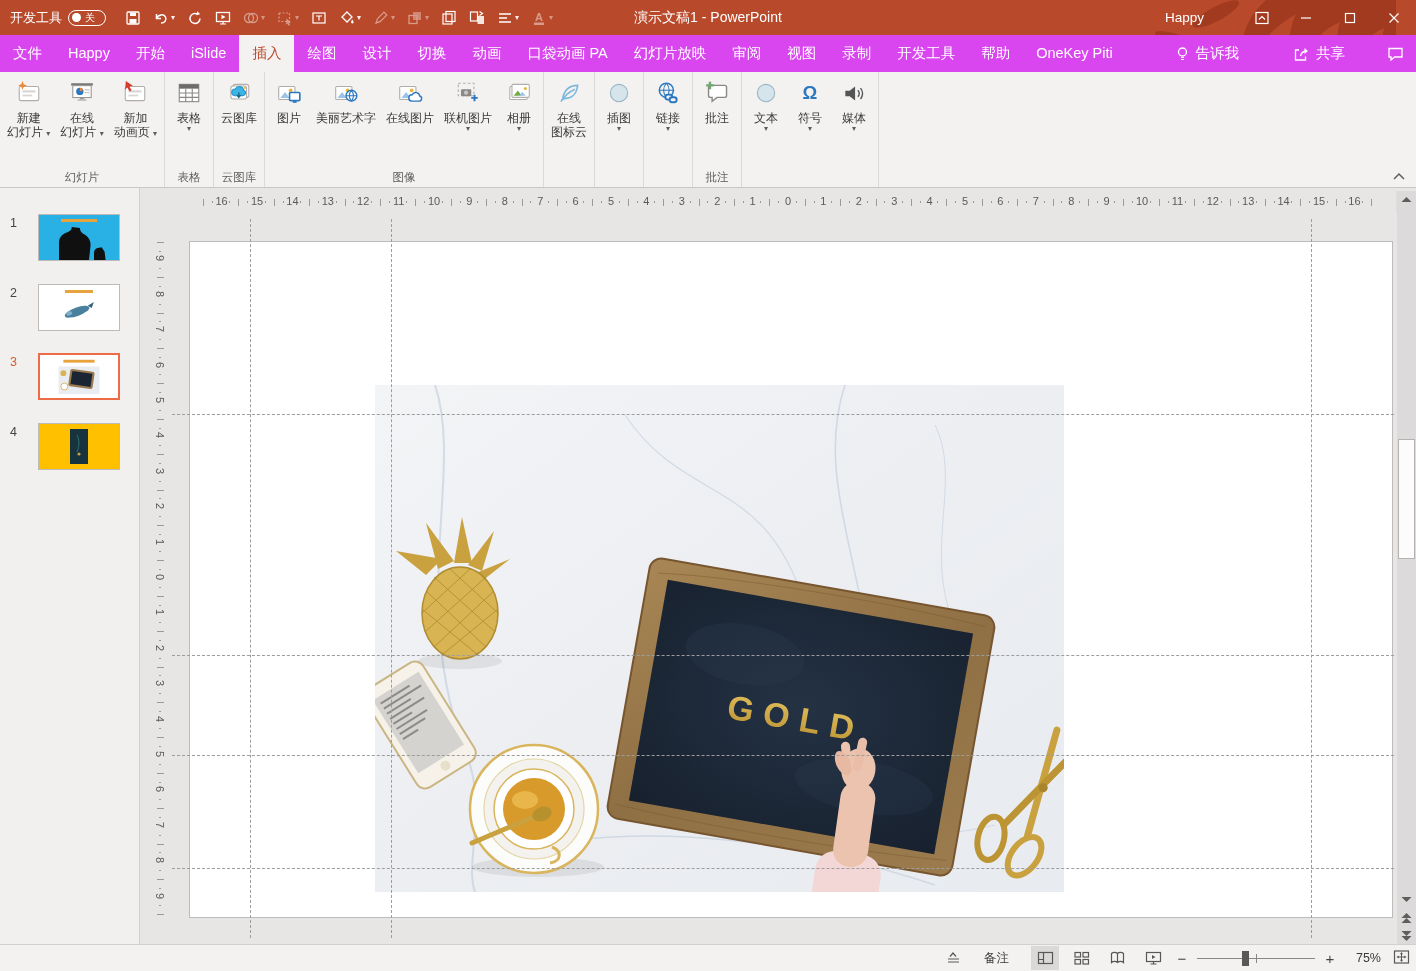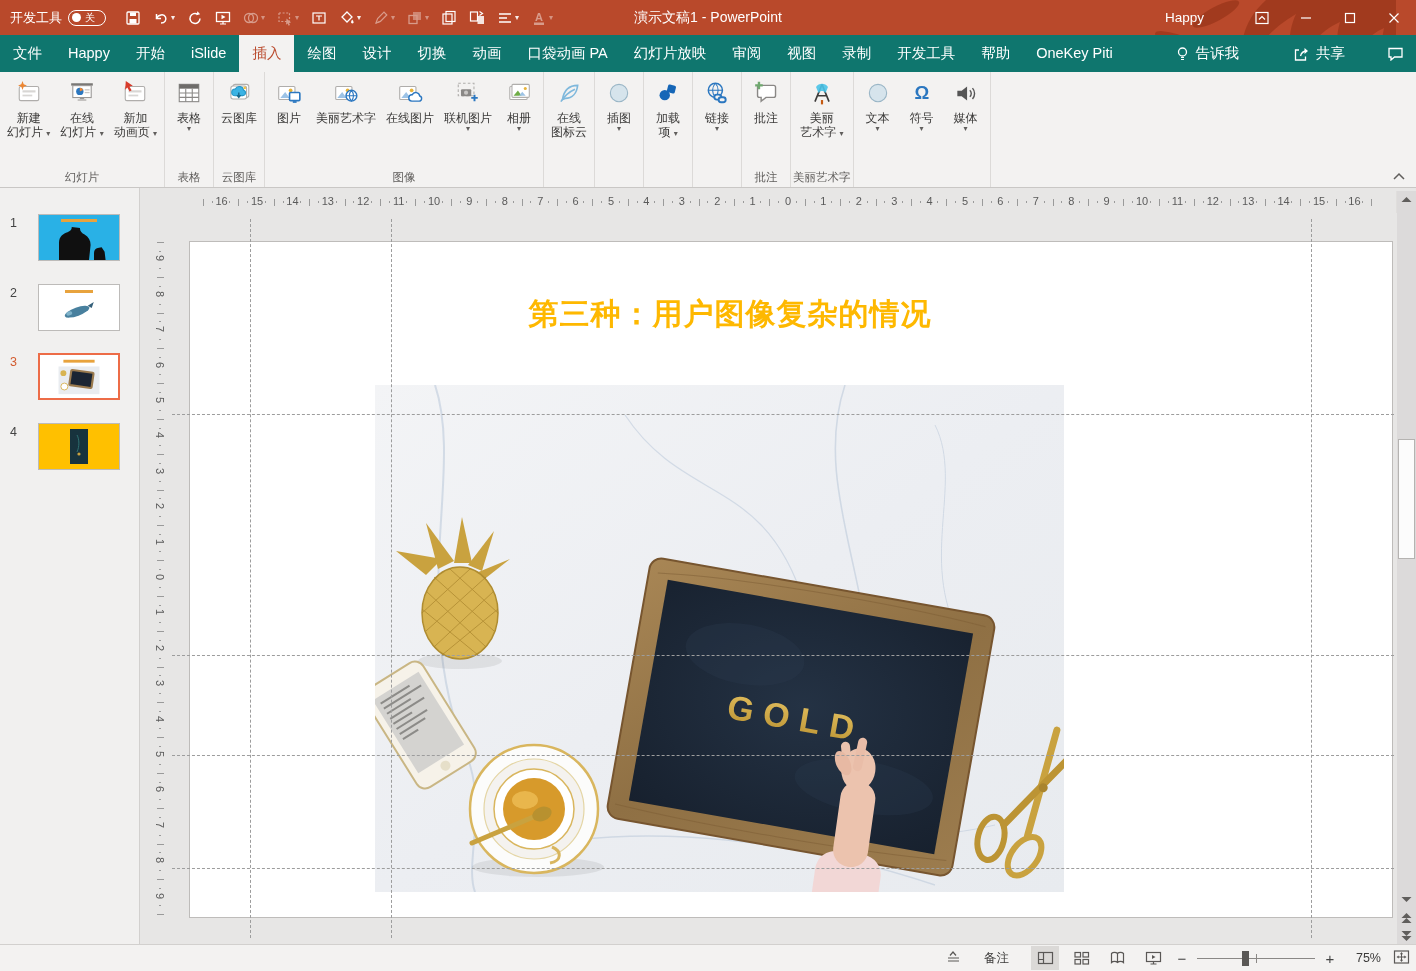--- a/index.html
+++ b/index.html
@@ -19,21 +19,21 @@
   .qbtn.dim{opacity:.45;}
   .qbtn svg{display:block;}
   .qcaret{font-size:8px;margin-left:2px;opacity:.9;}
   #doc-title{position:absolute;left:0;right:0;top:0;height:35px;line-height:35px;text-align:center;font-size:14px;pointer-events:none;}
   #tb-right{position:absolute;right:0;top:0;height:35px;display:flex;align-items:center;}
   #user-name{font-size:13.5px;margin-right:36px;}
   .winbtn{width:44px;height:35px;display:flex;align-items:center;justify-content:center;}
   .winbtn svg{display:block;}
 
   
-  #tabrow{position:absolute;left:0;top:35px;width:1416px;height:37px;background:#0f766e;display:flex;align-items:stretch;color:#fff;}
+  #tabrow{position:absolute;left:0;top:35px;width:1416px;height:37px;background:#d946ef;display:flex;align-items:stretch;color:#fff;}
   .tab{font-size:14.5px;line-height:37px;padding:0 13px;white-space:nowrap;}
   .tab.active{background:#F3F2F1;color:#B9492B;}
   #tabrow .spacer{flex:1;}
   .tab-extra{display:flex;align-items:center;gap:6px;font-size:14.5px;padding:0 12px;}
 
   
   #ribbon{position:absolute;left:0;top:72px;width:1416px;height:116px;background:#F3F2F1;border-bottom:1px solid #C9C7C5;display:flex;align-items:stretch;}
   .rgroup{display:flex;flex-direction:column;border-right:1px solid #DCDAD8;padding:2px 2px 0 2px;}
   .rbuttons{flex:1;display:flex;align-items:flex-start;justify-content:center;}
   .rbtn{display:flex;flex-direction:column;align-items:center;padding:4px 5px 1px 5px;min-width:44px;}
@@ -67,21 +67,21 @@
   .guide-v{position:absolute;top:31px;height:719px;width:0;border-left:1px dashed #9D9D9D;}
 
   #vscroll{position:absolute;left:1397px;top:3px;width:19px;height:753px;background:#DCDADA;}
   .sc-btn{position:absolute;left:0;width:19px;height:17px;display:flex;align-items:center;justify-content:center;background:#DCDADA;}
   #sc-thumb{position:absolute;left:1px;top:248px;width:17px;height:120px;background:#FCFCFC;border:1px solid #B5B3B1;}
 
   
   #statusbar{position:absolute;left:0;top:944px;width:1416px;height:27px;background:#F3F2F1;border-top:1px solid #D2D0CE;font-size:12.5px;color:#3B3A39;}
   #sb-left{position:absolute;left:8px;top:0;height:26px;display:flex;align-items:center;gap:16px;}
   #sb-right{position:absolute;right:6px;top:0;height:26px;display:flex;align-items:center;gap:8px;}
-  .sb-item{display:flex;gap:23px;}
+  .sb-item{display:flex;align-items:center;gap:23px;}
   .viewbtn{width:28px;height:24px;display:flex;align-items:center;justify-content:center;}
   .viewbtn.sel{background:#DBD9D7;}
   #zoom-track{position:relative;width:118px;height:24px;}
   #zoom-line{position:absolute;left:0;right:0;top:12px;height:1px;background:#8A8886;}
   #zoom-mid{position:absolute;left:50%;top:8px;width:1px;height:9px;background:#8A8886;}
   #zoom-thumb{position:absolute;left:38%;top:5px;width:7px;height:15px;background:#5A5856;}
   .zbtn{font-size:15px;color:#444;width:14px;text-align:center;}
   #zoom-pct{width:36px;text-align:right;}
 </style>
 </head>
@@ -444,35 +444,20 @@
             <span class="caret">▾</span>
           </div>
         </div>
         <div class="glabel"></div>
       </div>
       <div class="rgroup">
         <div class="rbuttons">
           <div class="rbtn">
             <span class="ric">
               <svg width="26" height="26" viewBox="0 0 24 24">
-                <circle cx="9" cy="14" r="4.8" fill="#1566B7"></circle>
-                <rect x="11.5" y="4.5" width="7.5" height="7.5" rx="1.5" fill="#1566B7" transform="rotate(14 15 8)"></rect>
-              </svg>
-            </span>
-            <span class="rlb">加载</span>
-            <span class="rlb">项 <span class="caret">▾</span></span>
-          </div>
-        </div>
-        <div class="glabel"></div>
-      </div>
-      <div class="rgroup">
-        <div class="rbuttons">
-          <div class="rbtn">
-            <span class="ric">
-              <svg width="26" height="26" viewBox="0 0 24 24">
                 <circle cx="10.5" cy="9.5" r="6.5" fill="none" stroke="#2B77C0" stroke-width="1.4"></circle>
                 <path d="M4 9.5h13M10.5 3a9.5 9.5 0 0 1 0 13M10.5 3a9.5 9.5 0 0 0 0 13" stroke="#2B77C0" fill="none"></path>
                 <g stroke="#2B77C0" stroke-width="1.8" fill="#F3F2F1">
                   <rect x="9.5" y="13.5" width="6.5" height="4.6" rx="2.3"></rect>
                   <rect x="13.5" y="16" width="6.5" height="4.6" rx="2.3"></rect>
                 </g>
               </svg>
             </span>
             <span class="rlb">链接</span>
             <span class="caret">▾</span>
@@ -486,36 +471,20 @@
             <span class="ric">
               <svg width="26" height="26" viewBox="0 0 24 24">
                 <path d="M6 5h13a1.8 1.8 0 0 1 1.8 1.8v7.4A1.8 1.8 0 0 1 19 16h-7l-4.5 3.6V16H6a1.8 1.8 0 0 1-1.8-1.8V6.8A1.8 1.8 0 0 1 6 5z" fill="#fff" stroke="#8A8886" stroke-width="1.3"></path>
                 <path d="M5.5 1.5v7M2 5h7" stroke="#6FA86F" stroke-width="2.2"></path>
               </svg>
             </span>
             <span class="rlb">批注</span>
           </div>
         </div>
         <div class="glabel">批注</div>
-      </div>
-      <div class="rgroup">
-        <div class="rbuttons">
-          <div class="rbtn">
-            <span class="ric">
-              <svg width="26" height="26" viewBox="0 0 24 24">
-                <path d="M12 4L5.5 20M12 4l6.5 16M8 14.5h8" stroke="#3B3A39" stroke-width="1.5" fill="none"></path>
-                <path d="M6.5 6.5c2.5-4 8.5-4 11 0l-2.2 5.5c-2.2-2.4-4.4-2.4-6.6 0z" fill="#49C3E8" opacity="0.9"></path>
-                <rect x="11" y="18.5" width="2" height="4" fill="#C55A11"></rect>
-              </svg>
-            </span>
-            <span class="rlb">美丽</span>
-            <span class="rlb">艺术字 <span class="caret">▾</span></span>
-          </div>
-        </div>
-        <div class="glabel">美丽艺术字</div>
       </div>
       <div class="rgroup">
         <div class="rbuttons">
           <div class="rbtn">
             <span class="ric">
               <svg width="26" height="26" viewBox="0 0 24 24">
                 <circle cx="12" cy="12" r="8" fill="#D6E4EC" stroke="#9AB6C6"></circle>
               </svg>
             </span>
             <span class="rlb">文本</span>
@@ -805,21 +774,20 @@
         <span class="rul-tick" style="top: 651.05px; height: 1px; width: 2px; left: 9px;"></span>
         <span class="rul-tick" style="top: 659.9px; height: 1px; width: 7px; left: 7px;"></span>
         <span class="rul-tick" style="top: 668.75px; height: 1px; width: 2px; left: 9px;"></span>
         <span class="rul-num" style="top: 670.6px; left: 3px; width: 14px; text-align: center; transform: rotate(90deg);">9</span>
         <span class="rul-tick" style="top: 686.45px; height: 1px; width: 2px; left: 9px;"></span>
         <span class="rul-tick" style="top: 695.3px; height: 1px; width: 7px; left: 7px;"></span>
       </div>
     <div id="ruler-corner"></div>
 
     <div id="slide">
-      <div id="slide-title" style="color: rgb(254, 184, 0);">第三种：用户图像复杂的情况</div>
 
       <div id="slide-image">
         <svg width="689" height="507" viewBox="0 0 689 507">
           <defs>
             <linearGradient id="marble" x1="0" y1="0" x2="1" y2="1">
               <stop offset="0" stop-color="#F3F4F6"></stop>
                 <stop offset="0.5" stop-color="#ECEEF2"></stop>
                 <stop offset="1" stop-color="#E8EBEF"></stop>
             </linearGradient>
             <linearGradient id="wood" x1="0" y1="0" x2="1" y2="1">

